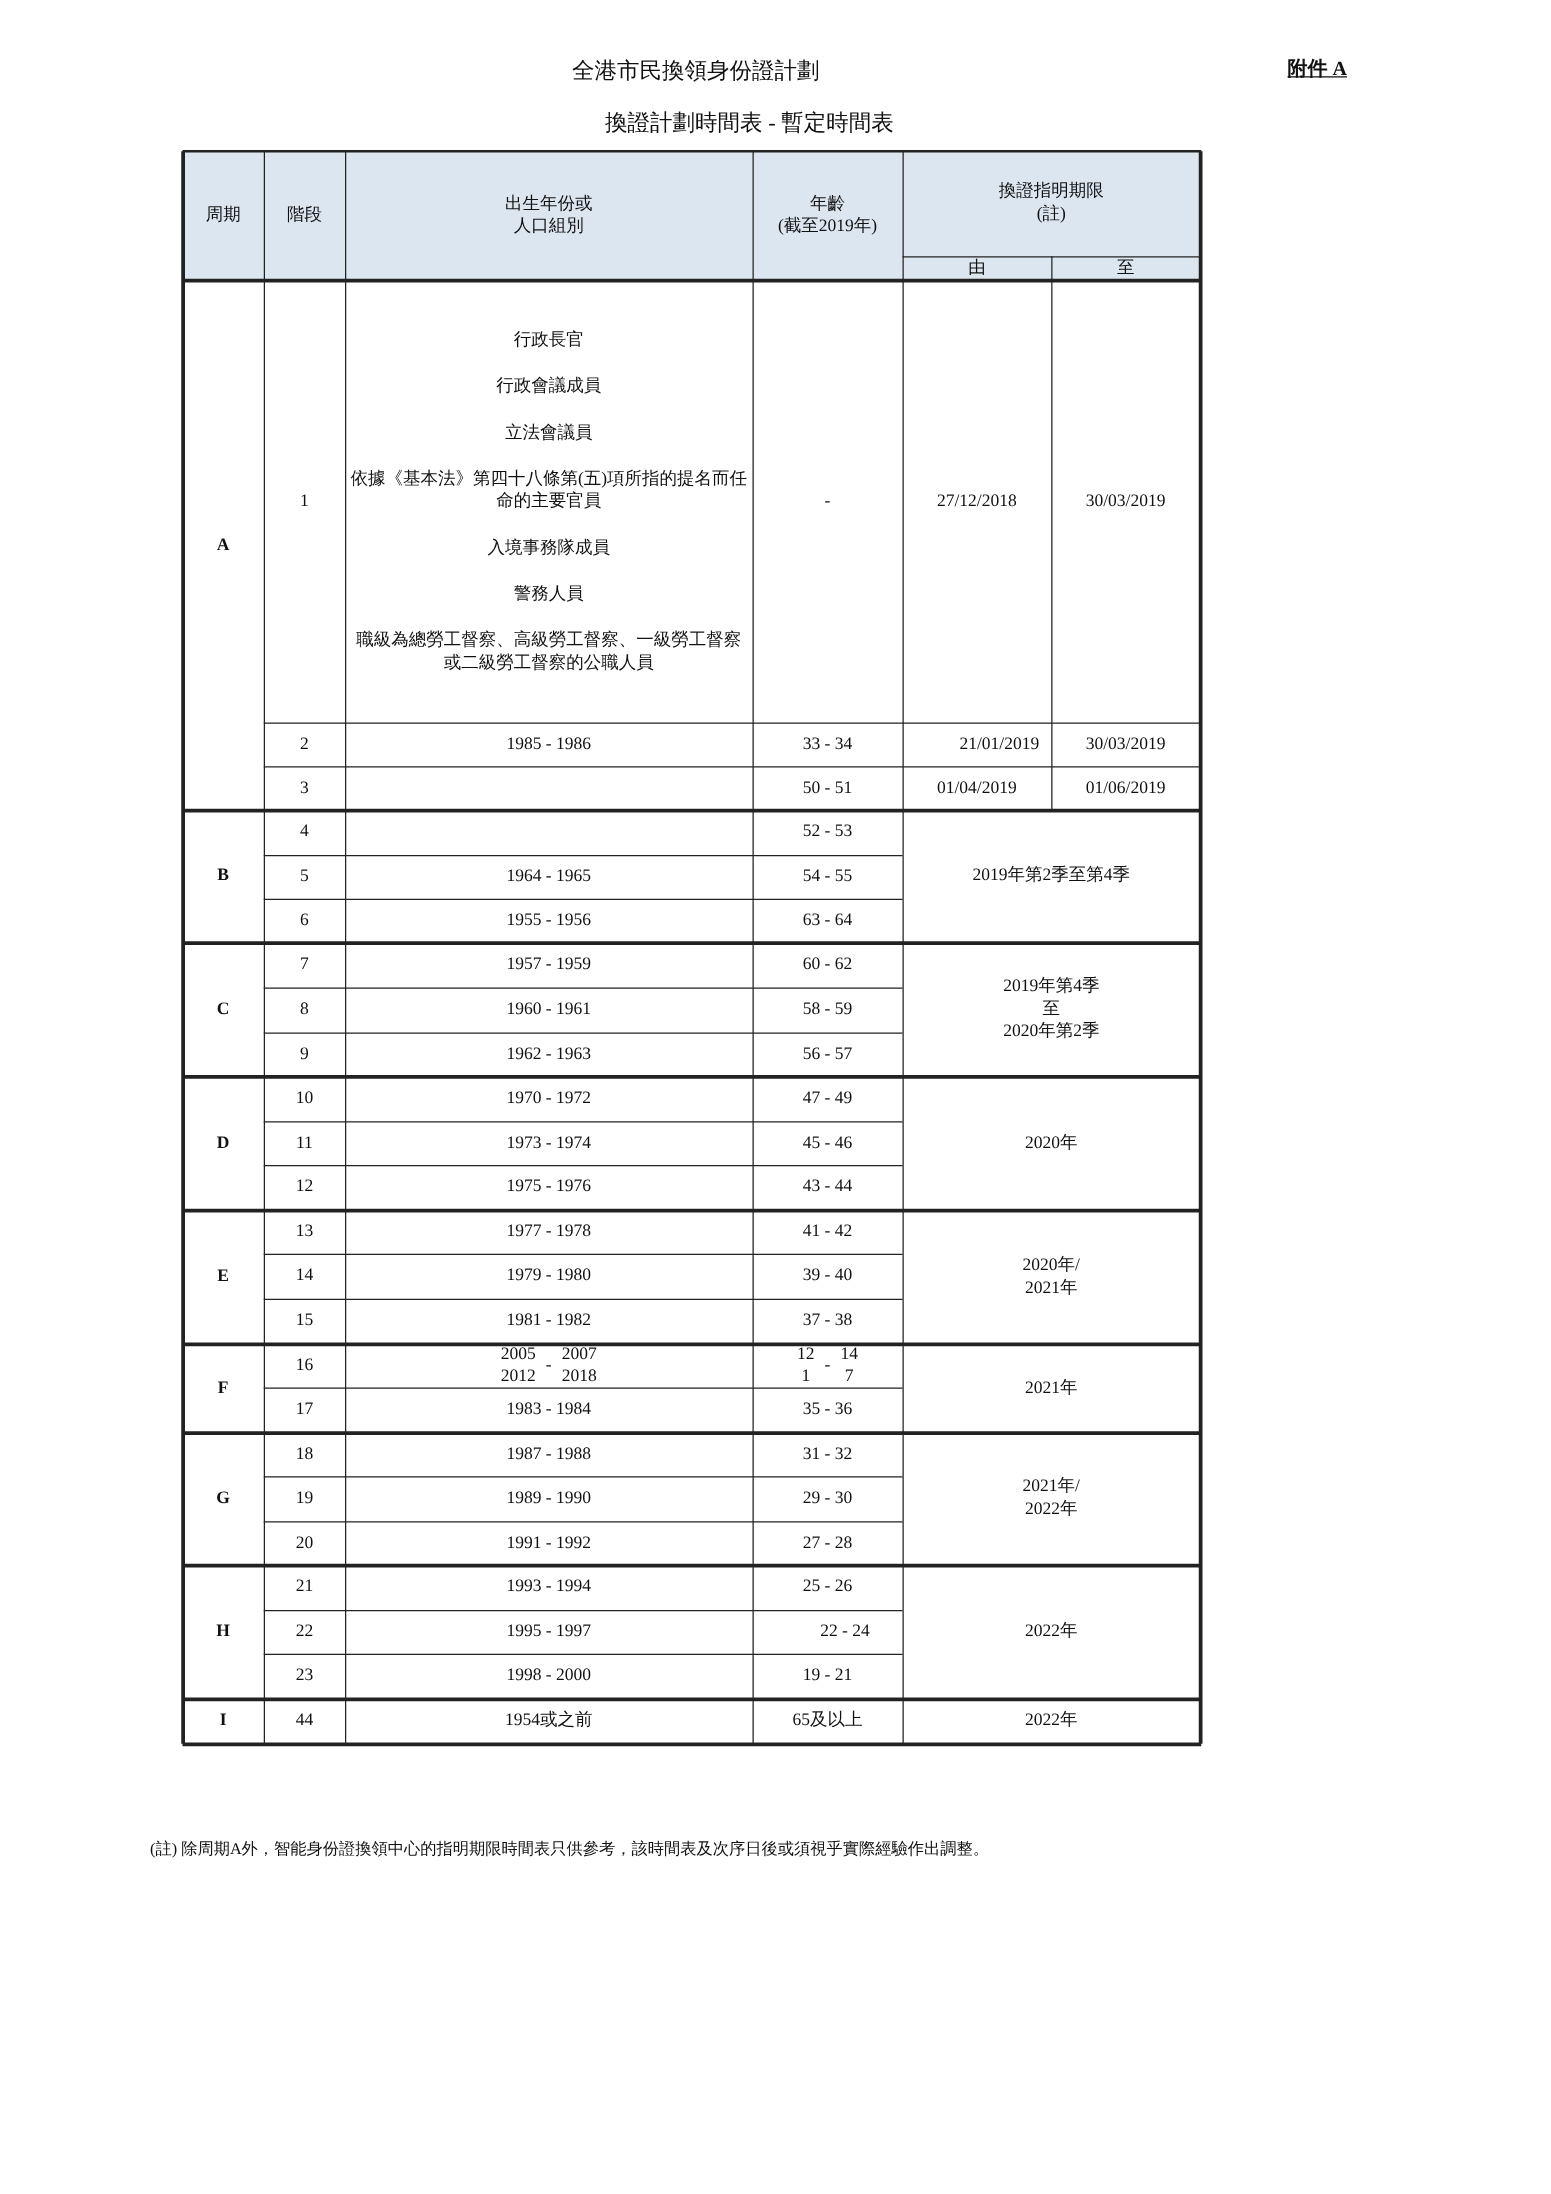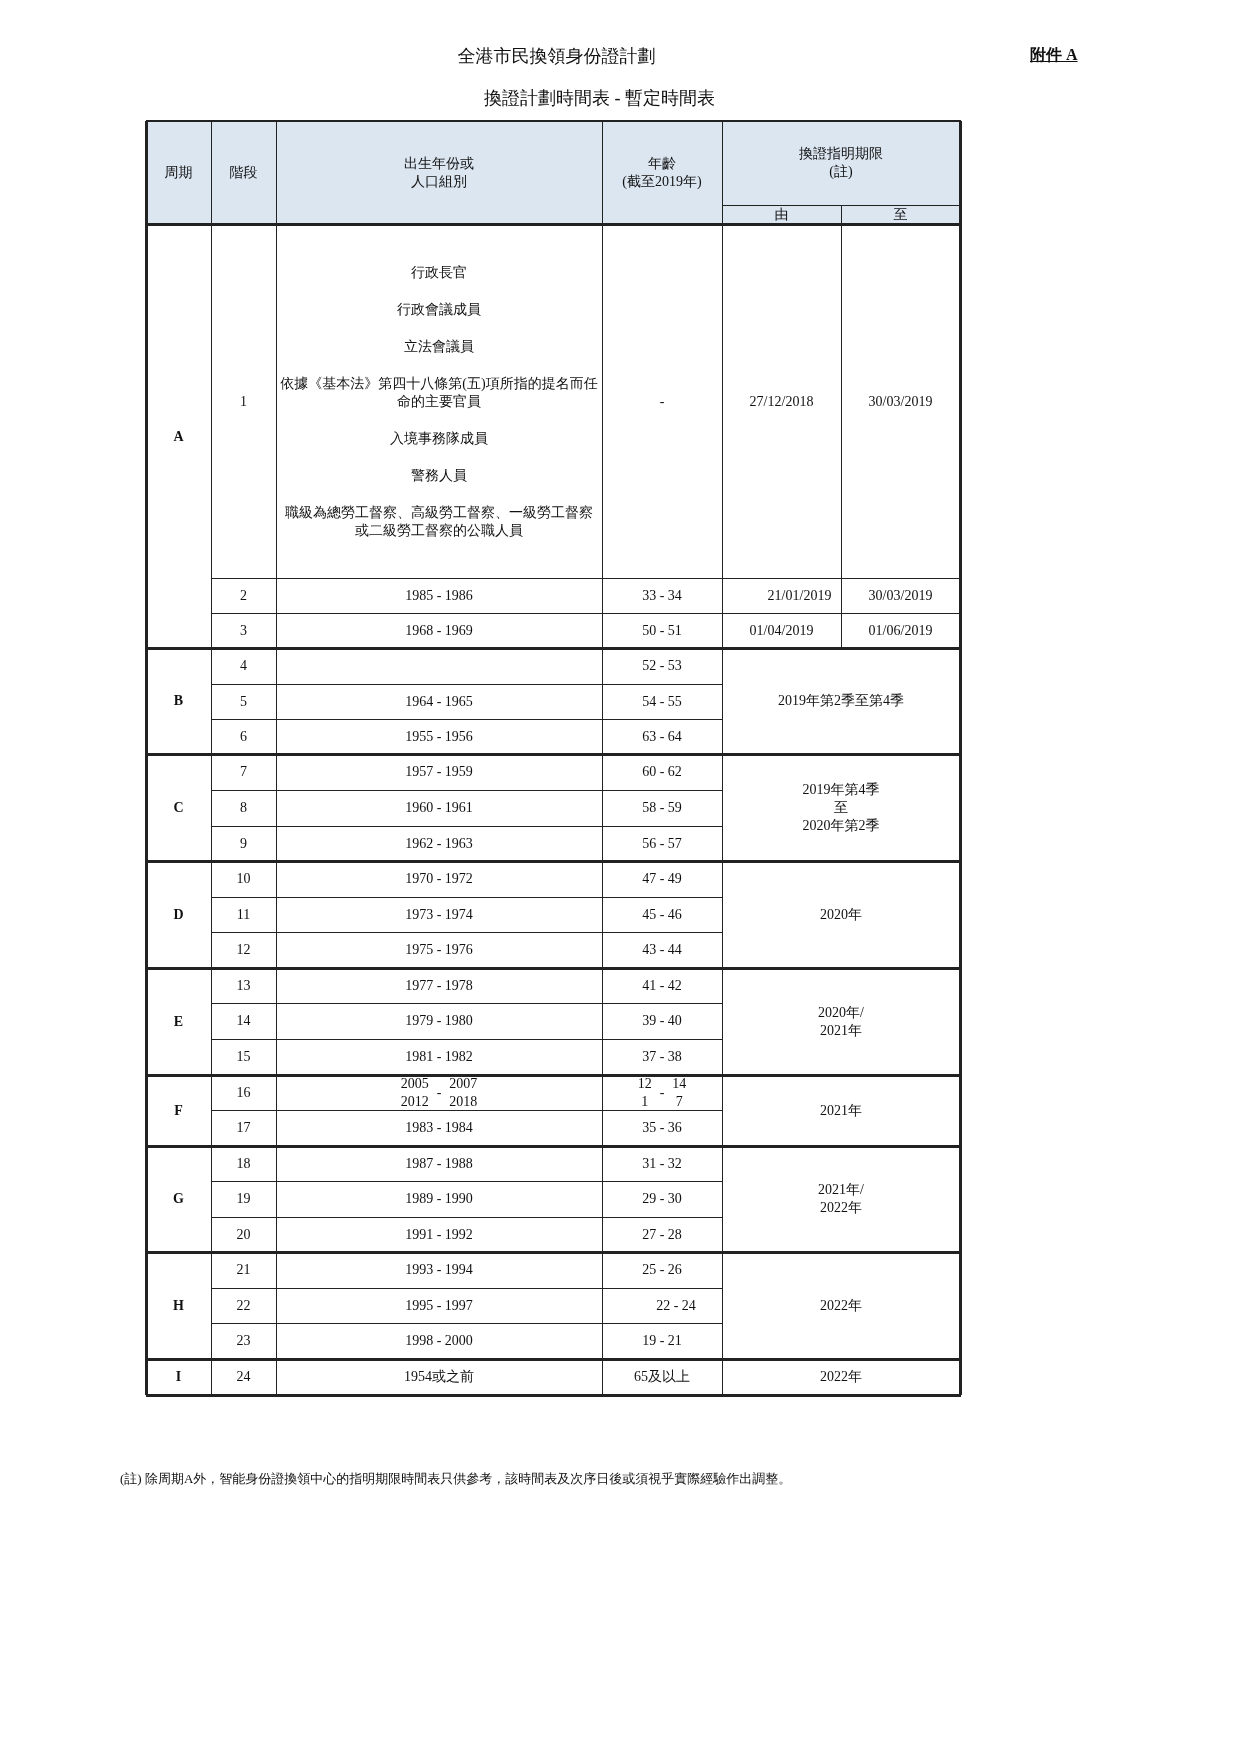--- a/index.html
+++ b/index.html
@@ -90,23 +90,20 @@
     </div>
     <div class="cell " style="left: 722px; top: 578px; width: 119px; height: 35px; margin-left: 18px;">
       <span>21/01/2019</span>
     </div>
     <div class="cell " style="left: 841px; top: 578px; width: 119px; height: 35px;">
       <span>30/03/2019</span>
     </div>
     <div class="cell " style="left: 211px; top: 613px; width: 65px; height: 35px;">
       <span>3</span>
     </div>
-    <div class="cell " style="left: 276px; top: 613px; width: 326px; height: 35px;">
-      <span>1968 - 1969</span>
-    </div>
     <div class="cell " style="left: 602px; top: 613px; width: 120px; height: 35px;">
       <span>50 - 51</span>
     </div>
     <div class="cell " style="left: 722px; top: 613px; width: 119px; height: 35px;">
       <span>01/04/2019</span>
     </div>
     <div class="cell " style="left: 841px; top: 613px; width: 119px; height: 35px;">
       <span>01/06/2019</span>
     </div>
     <div class="cell " style="left: 211px; top: 648px; width: 65px; height: 36px;">
@@ -300,21 +297,21 @@
     <div class="cell " style="left: 211px; top: 1323px; width: 65px; height: 36px;">
       <span>23</span>
     </div>
     <div class="cell " style="left: 276px; top: 1323px; width: 326px; height: 36px;">
       <span>1998 - 2000</span>
     </div>
     <div class="cell " style="left: 602px; top: 1323px; width: 120px; height: 36px;">
       <span>19 - 21</span>
     </div>
     <div class="cell " style="left: 211px; top: 1359px; width: 65px; height: 36px;">
-      <span>24</span>
+      <span>44</span>
     </div>
     <div class="cell " style="left: 276px; top: 1359px; width: 326px; height: 36px;">
       <span>1954或之前</span>
     </div>
     <div class="cell " style="left: 602px; top: 1359px; width: 120px; height: 36px;">
       <span>65及以上</span>
     </div>
     <div class="cell bold" style="left: 146px; top: 648px; width: 65px; height: 106px;">
       <span>B</span>
     </div>

